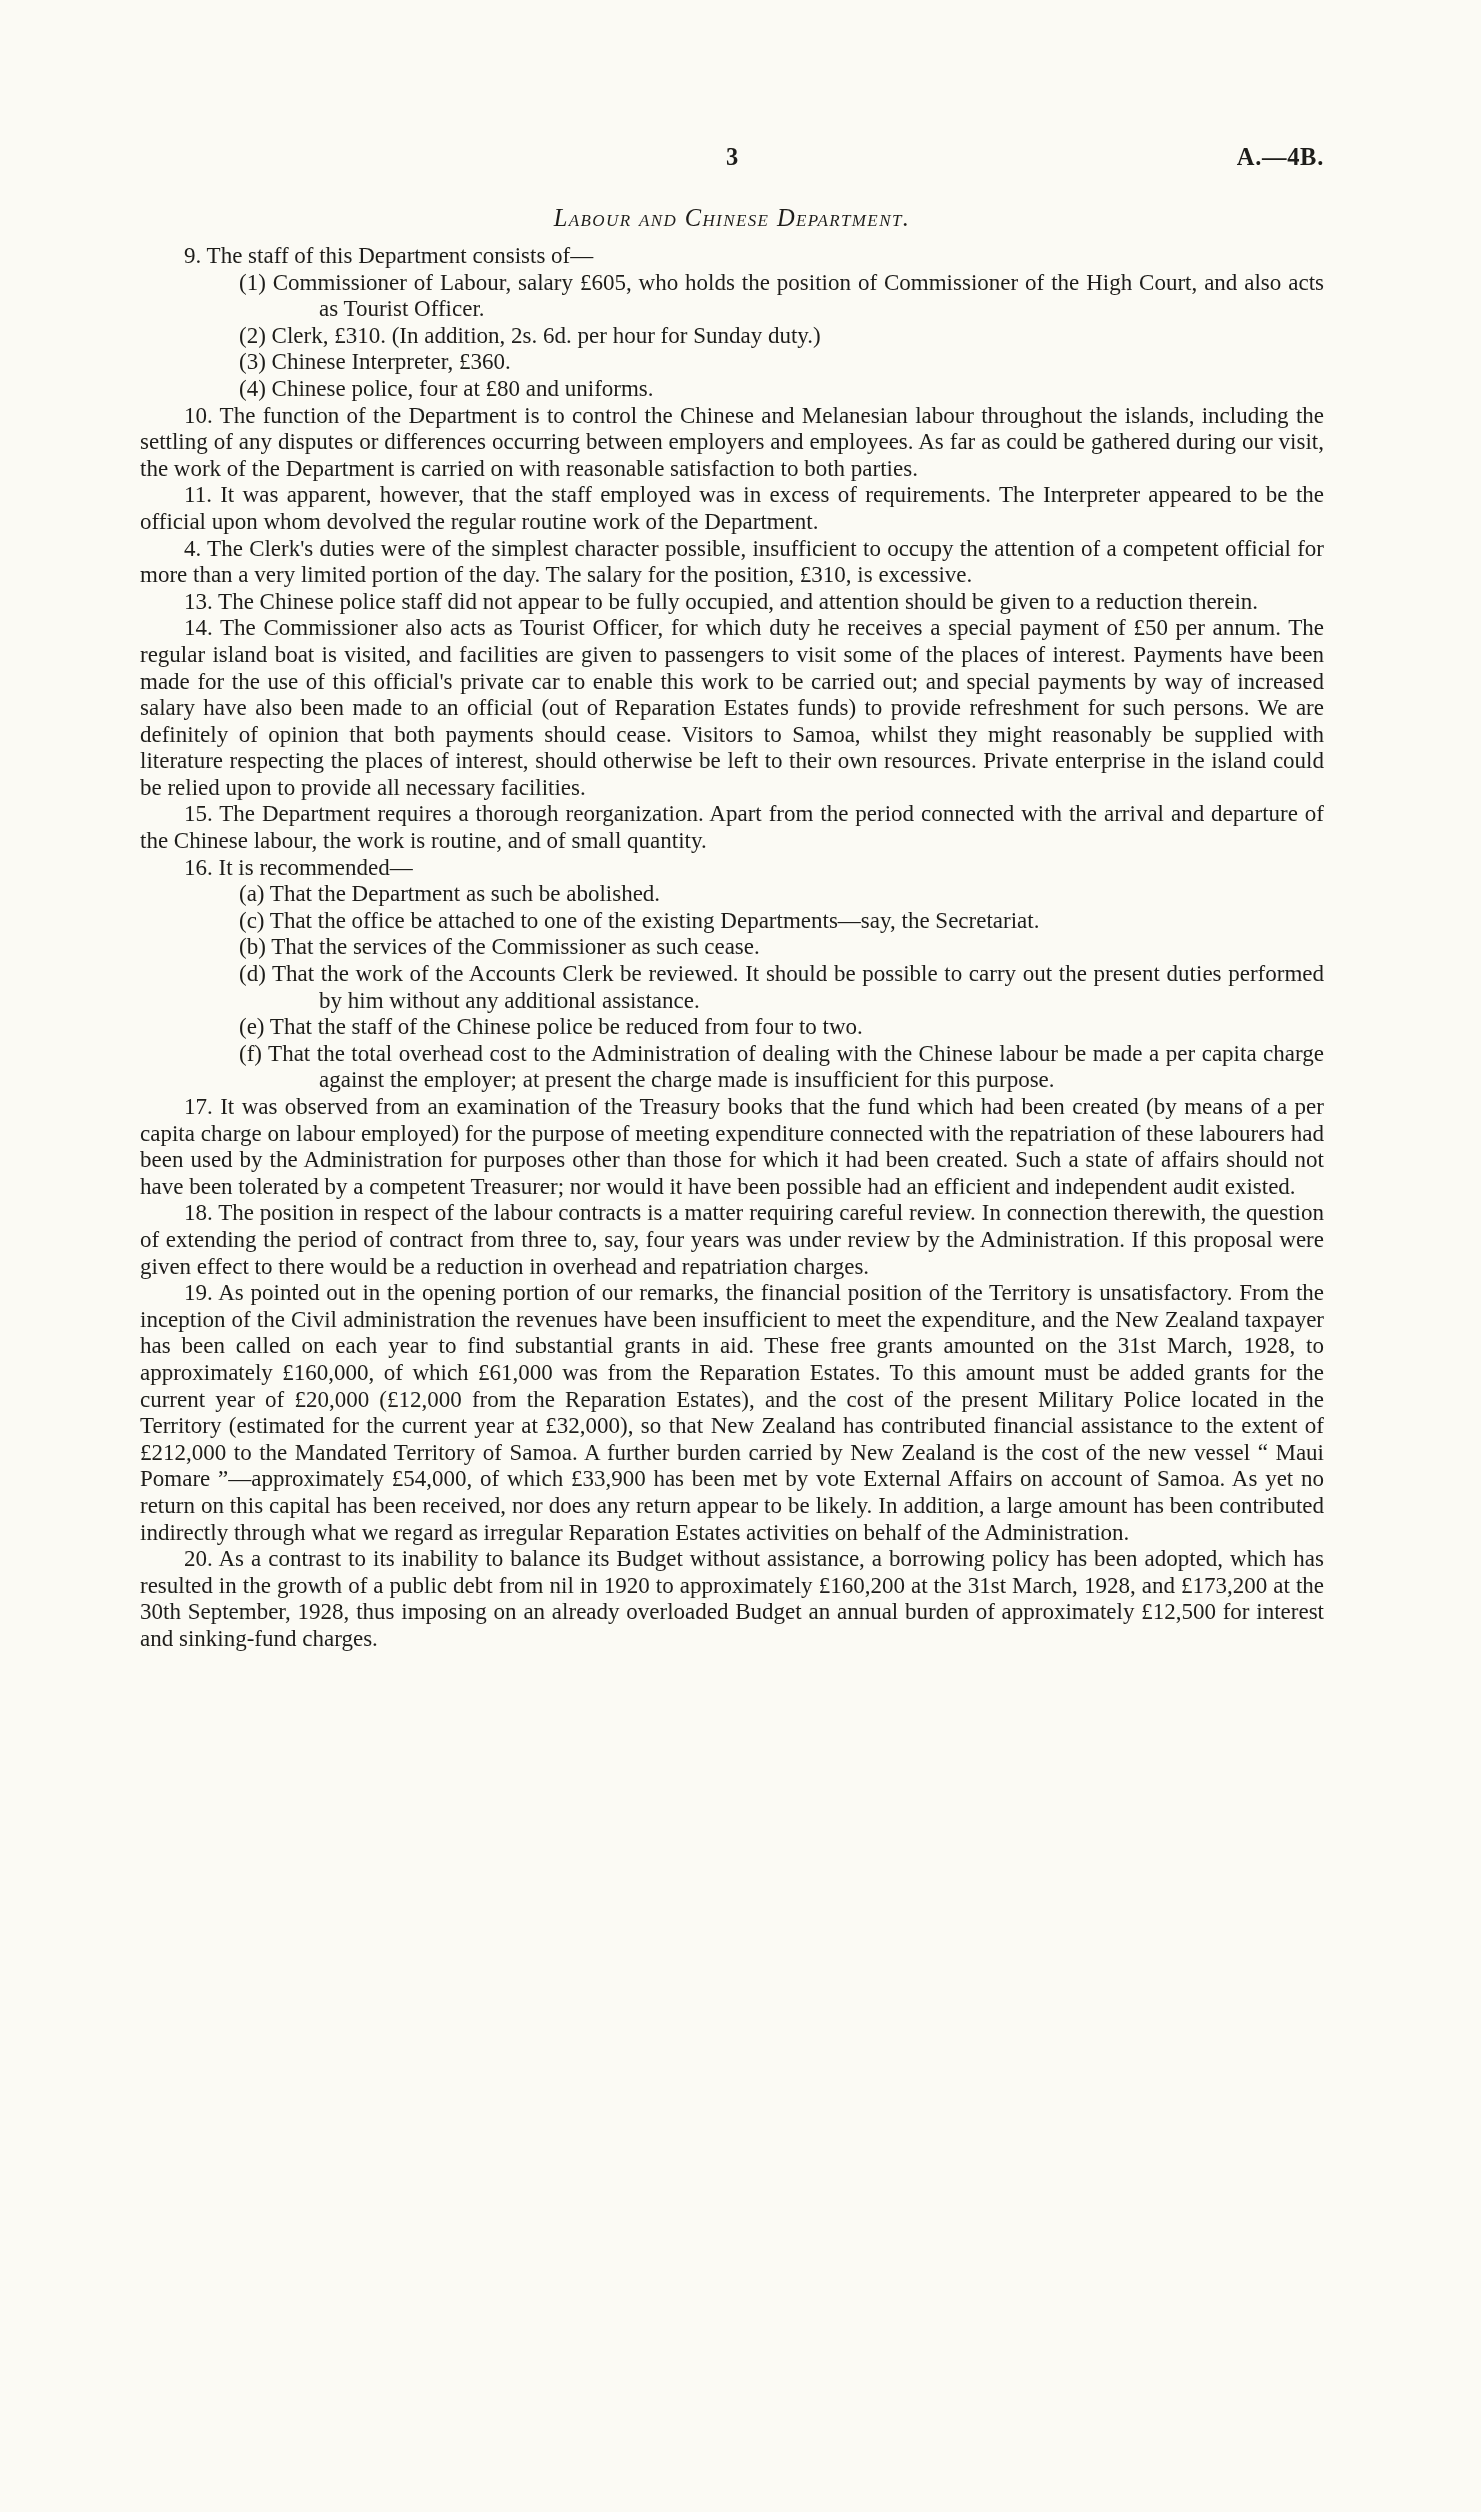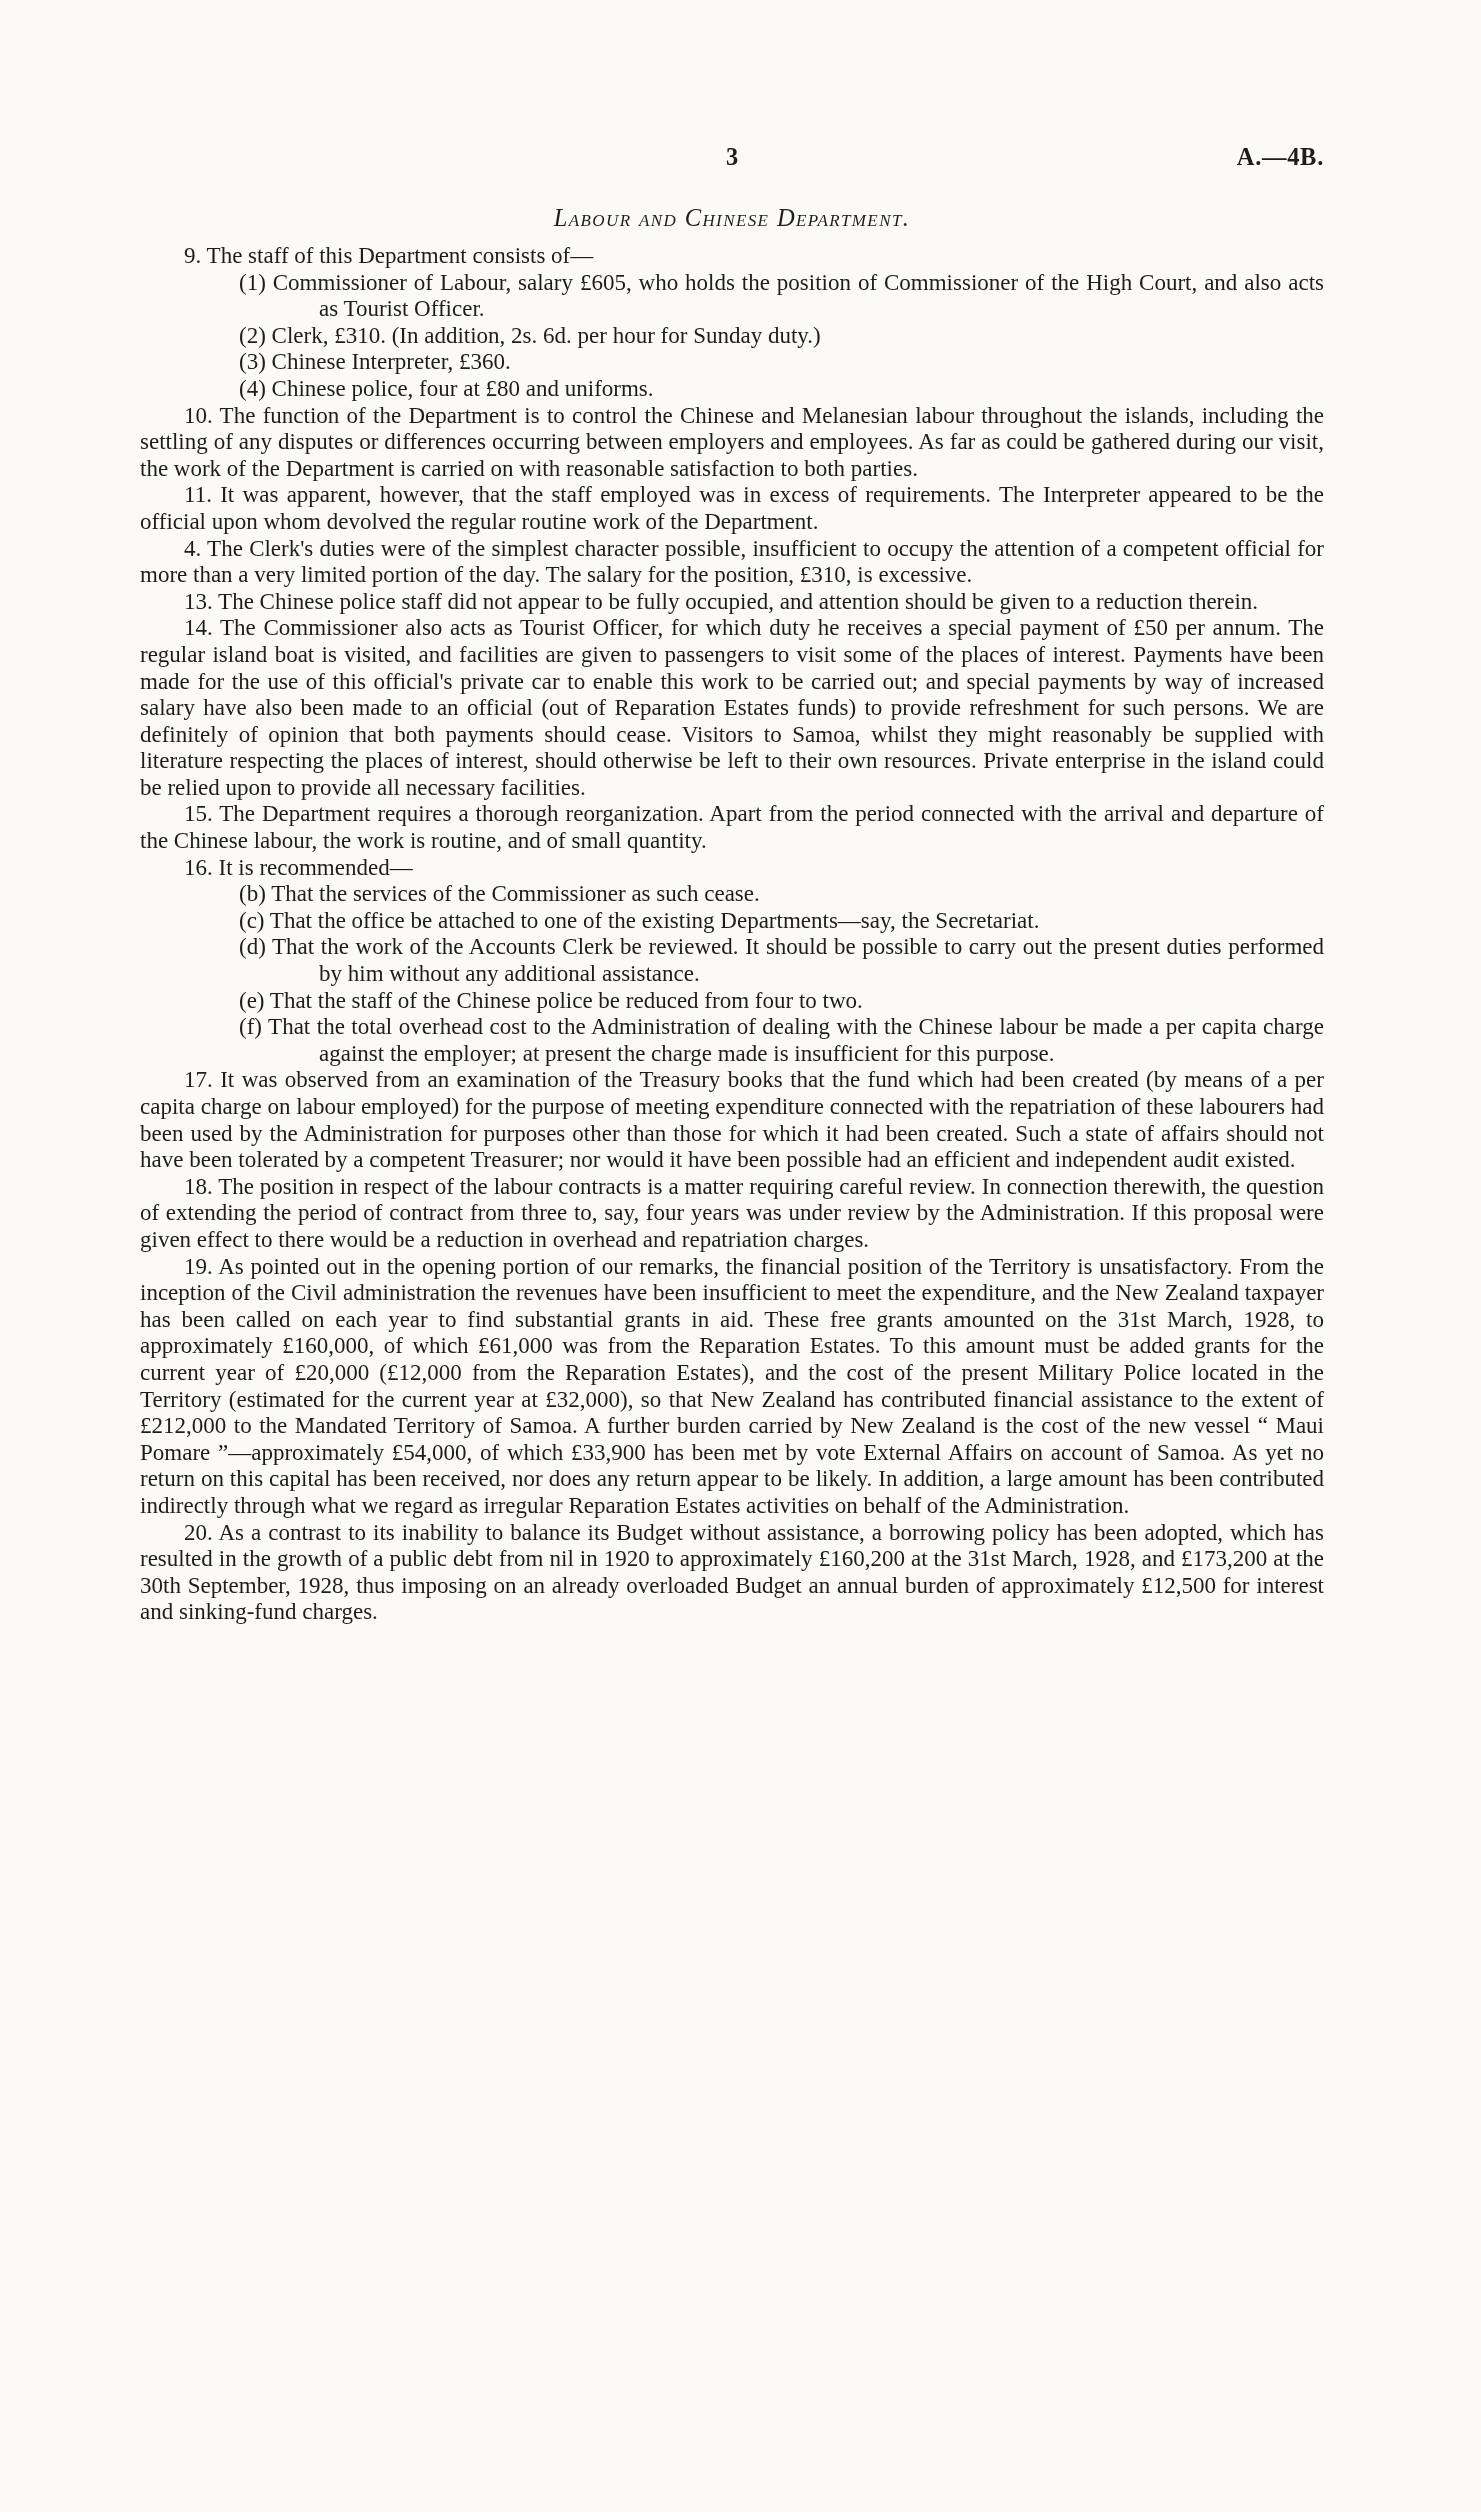--- a/index.html
+++ b/index.html
@@ -86,22 +86,23 @@
   <p class="list-item">(2) Clerk, £310. (In addition, 2s. 6d. per hour for Sunday duty.)</p>
   <p class="list-item">(3) Chinese Interpreter, £360.</p>
   <p class="list-item">(4) Chinese police, four at £80 and uniforms.</p>
   <p class="para">10. The function of the Department is to control the Chinese and Melanesian labour throughout the islands, including the settling of any disputes or differences occurring between employers and employees. As far as could be gathered during our visit, the work of the Department is carried on with reasonable satisfaction to both parties.</p>
   <p class="para">11. It was apparent, however, that the staff employed was in excess of requirements. The Interpreter appeared to be the official upon whom devolved the regular routine work of the Department.</p>
   <p class="para">4. The Clerk's duties were of the simplest character possible, insufficient to occupy the attention of a competent official for more than a very limited portion of the day. The salary for the position, £310, is excessive.</p>
   <p class="para">13. The Chinese police staff did not appear to be fully occupied, and attention should be given to a reduction therein.</p>
   <p class="para">14. The Commissioner also acts as Tourist Officer, for which duty he receives a special payment of £50 per annum. The regular island boat is visited, and facilities are given to passengers to visit some of the places of interest. Payments have been made for the use of this official's private car to enable this work to be carried out; and special payments by way of increased salary have also been made to an official (out of Reparation Estates funds) to provide refreshment for such persons. We are definitely of opinion that both payments should cease. Visitors to Samoa, whilst they might reasonably be supplied with literature respecting the places of interest, should otherwise be left to their own resources. Private enterprise in the island could be relied upon to provide all necessary facilities.</p>
   <p class="para">15. The Department requires a thorough reorganization. Apart from the period connected with the arrival and departure of the Chinese labour, the work is routine, and of small quantity.</p>
   <p class="para">16. It is recommended—</p>
+  <p class="list-item">(a) That the Department as such be abolished.</p>
+  <p class="list-item">(c) That the office be attached to one of the existing Departments—say, the Secretariat.</p>
   <p class="list-item">(b) That the services of the Commissioner as such cease.</p>
-  <p class="list-item">(c) That the office be attached to one of the existing Departments—say, the Secretariat.</p>
   <p class="list-item">(d) That the work of the Accounts Clerk be reviewed. It should be possible to carry out the present duties performed by him without any additional assistance.</p>
   <p class="list-item">(e) That the staff of the Chinese police be reduced from four to two.</p>
   <p class="list-item">(f) That the total overhead cost to the Administration of dealing with the Chinese labour be made a per capita charge against the employer; at present the charge made is insufficient for this purpose.</p>
   <p class="para">17. It was observed from an examination of the Treasury books that the fund which had been created (by means of a per capita charge on labour employed) for the purpose of meeting expenditure connected with the repatriation of these labourers had been used by the Administration for purposes other than those for which it had been created. Such a state of affairs should not have been tolerated by a competent Treasurer; nor would it have been possible had an efficient and independent audit existed.</p>
   <p class="para">18. The position in respect of the labour contracts is a matter requiring careful review. In connection therewith, the question of extending the period of contract from three to, say, four years was under review by the Administration. If this proposal were given effect to there would be a reduction in overhead and repatriation charges.</p>
 
 
   <p class="para">19. As pointed out in the opening portion of our remarks, the financial position of the Territory is unsatisfactory. From the inception of the Civil administration the revenues have been insufficient to meet the expenditure, and the New Zealand taxpayer has been called on each year to find substantial grants in aid. These free grants amounted on the 31st March, 1928, to approximately £160,000, of which £61,000 was from the Reparation Estates. To this amount must be added grants for the current year of £20,000 (£12,000 from the Reparation Estates), and the cost of the present Military Police located in the Territory (estimated for the current year at £32,000), so that New Zealand has contributed financial assistance to the extent of £212,000 to the Mandated Territory of Samoa. A further burden carried by New Zealand is the cost of the new vessel “ Maui Pomare ”—approximately £54,000, of which £33,900 has been met by vote External Affairs on account of Samoa. As yet no return on this capital has been received, nor does any return appear to be likely. In addition, a large amount has been contributed indirectly through what we regard as irregular Reparation Estates activities on behalf of the Administration.</p>
   <p class="para">20. As a contrast to its inability to balance its Budget without assistance, a borrowing policy has been adopted, which has resulted in the growth of a public debt from nil in 1920 to approximately £160,200 at the 31st March, 1928, and £173,200 at the 30th September, 1928, thus imposing on an already overloaded Budget an annual burden of approximately £12,500 for interest and sinking-fund charges.</p>
 

